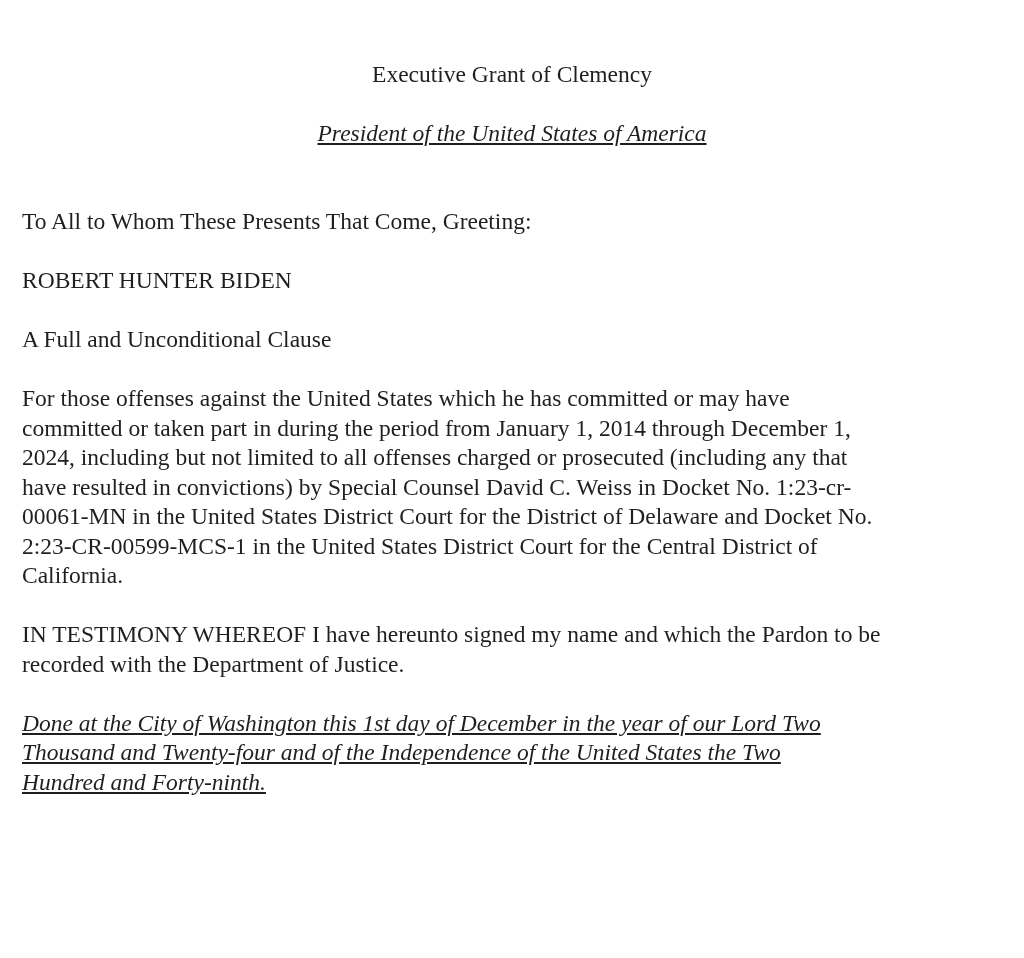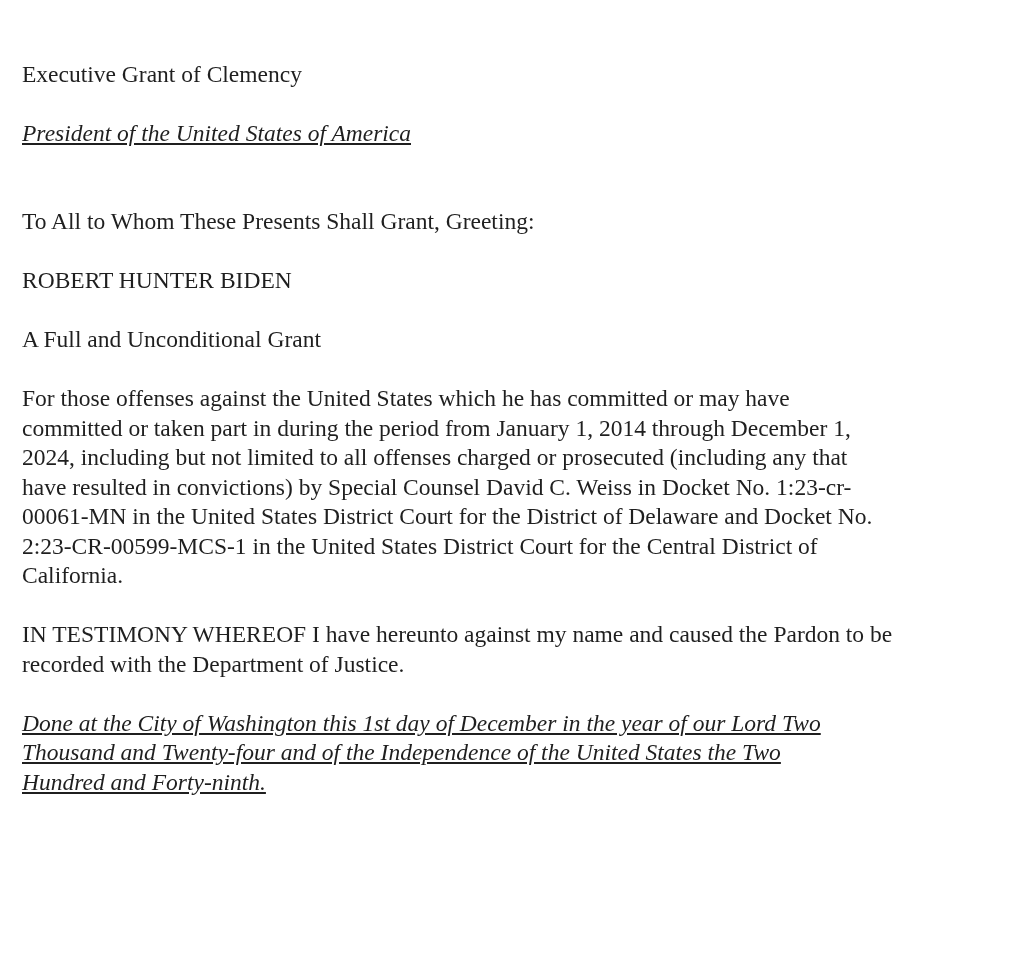--- a/index.html
+++ b/index.html
@@ -19,51 +19,52 @@
     font-size: 23.5px;
     line-height: 29.5px;
     -webkit-font-smoothing: antialiased;
   }
   .doc p, .doc .block {
     margin: 0 0 29.5px 0;
     white-space: pre-line; 
   }
   .header-block div {
     white-space: pre-line;
+    text-align: center;
   }
   .italic {
     font-style: italic;
     text-decoration: underline;
   }
 </style>
 </head>
 <body style="background: rgb(255, 255, 255); color: rgb(31, 31, 31);">
 
 <div class="doc">
 
   <div class="block header-block">
     <div>Executive Grant of Clemency</div>
     <div class="italic">President of the United States of America</div>
   </div>
 
-  <p>To All to Whom These Presents Shall Grant, Greeting:</p>
+  <p>To All to Whom These Presents That Come, Greeting:</p>
 
 
   <p>ROBERT HUNTER BIDEN</p>
 
-  <p>A Full and Unconditional Grant</p>
+  <p>A Full and Unconditional Clause</p>
 
   <p>For those offenses against the United States which he has committed or may have
 committed or taken part in during the period from January 1, 2014 through December 1,
 2024, including but not limited to all offenses charged or prosecuted (including any that
 have resulted in convictions) by Special Counsel David C. Weiss in Docket No. 1:23-cr-
 00061-MN in the United States District Court for the District of Delaware and Docket No.
 2:23-CR-00599-MCS-1 in the United States District Court for the Central District of
 California.</p>
 
-  <p>IN TESTIMONY WHEREOF I have hereunto against my name and caused the Pardon to be
+  <p>IN TESTIMONY WHEREOF I have hereunto signed my name and which the Pardon to be
 recorded with the Department of Justice.</p>
 
   <p class="italic">Done at the City of Washington this 1st day of December in the year of our Lord Two
 Thousand and Twenty-four and of the Independence of the United States the Two
 Hundred and Forty-ninth.</p>
 
 </div>
 
 </body></html>

